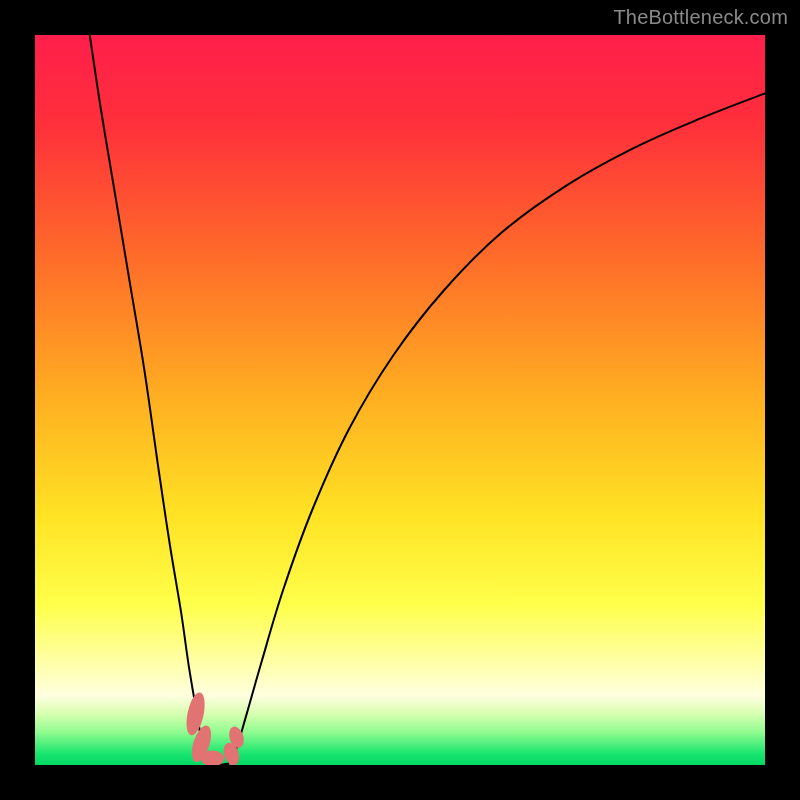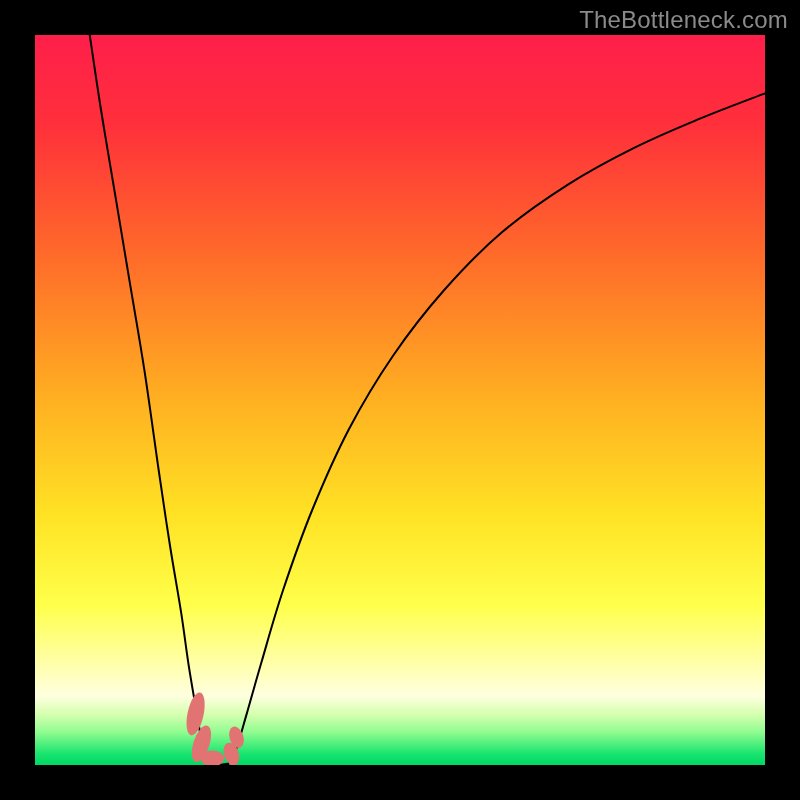--- a/index.html
+++ b/index.html
@@ -38,21 +38,21 @@
     left: 0;
     top: 0;
     width: 100%;
     height: 100%;
   }
   .watermark {
     position: absolute;
     top: 6px;
     right: 12px;
     font-family: Arial, Helvetica, sans-serif;
-    font-size: 24px;
+    font-size: 20px;
     color: #8a8a8a;
     letter-spacing: 0.2px;
   }
 </style>
 </head>
 <body>
 
 <div class="frame">
   <div class="plot-area">
     <svg class="gradient-bg" viewBox="0 0 730 730" preserveAspectRatio="none">

